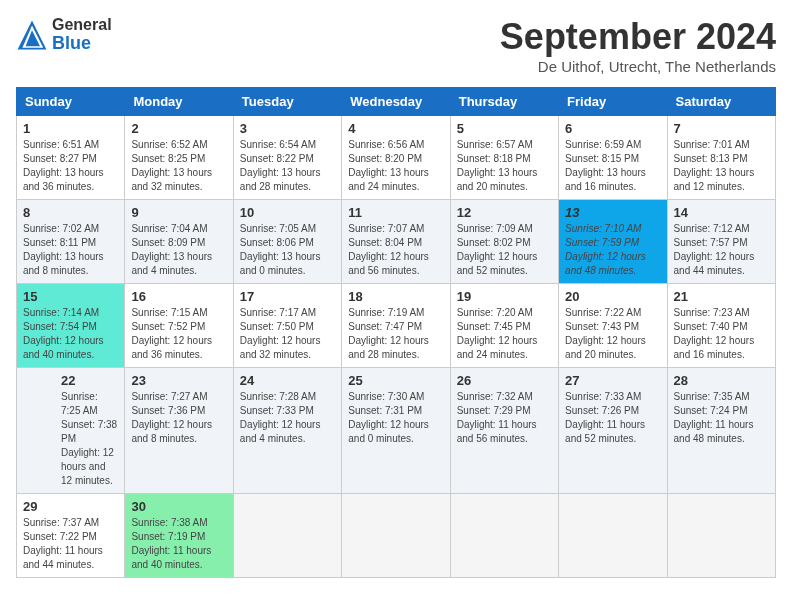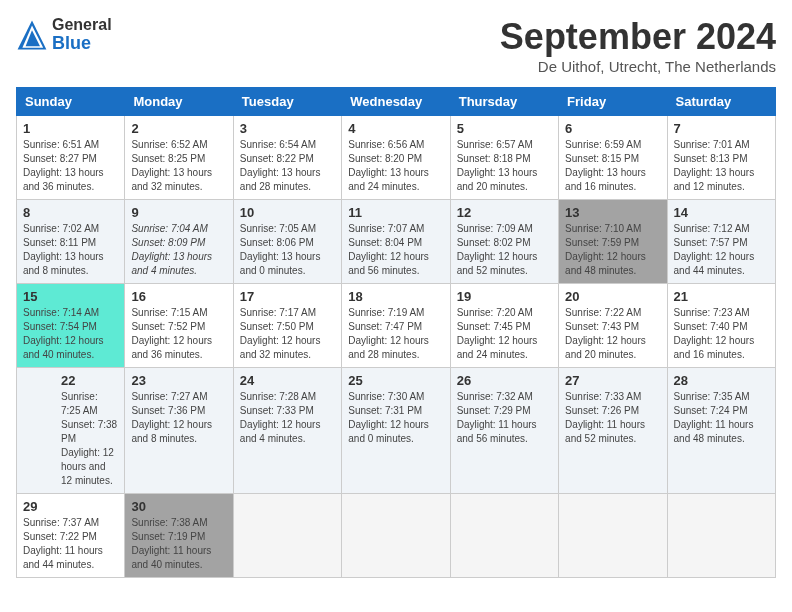--- a/index.html
+++ b/index.html
@@ -174,21 +174,21 @@
       </tr>
       <tr>
         <td style="background: rgb(240, 244, 248);">
           <span class="day-num">8</span>
           <div class="day-detail" style="white-space: pre-line;">Sunrise: 7:02 AM
 Sunset: 8:11 PM
 Daylight: 13 hours and 8 minutes.</div>
         </td>
         <td style="background: rgb(240, 244, 248);">
           <span class="day-num">9</span>
-          <div class="day-detail" style="white-space: pre-line; font-style: italic;">Sunrise: 7:04 AM
+          <div class="day-detail" style="white-space: pre-line;">Sunrise: 7:04 AM
 Sunset: 8:09 PM
 Daylight: 13 hours and 4 minutes.</div>
         </td>
         <td style="background: rgb(240, 244, 248);">
           <span class="day-num">10</span>
           <div class="day-detail" style="white-space: pre-line;">Sunrise: 7:05 AM
 Sunset: 8:06 PM
 Daylight: 13 hours and 0 minutes.</div>
         </td>
         <td style="background: rgb(240, 244, 248);">
@@ -196,21 +196,21 @@
           <div class="day-detail" style="white-space: pre-line;">Sunrise: 7:07 AM
 Sunset: 8:04 PM
 Daylight: 12 hours and 56 minutes.</div>
         </td>
         <td style="background: rgb(240, 244, 248);">
           <span class="day-num">12</span>
           <div class="day-detail" style="white-space: pre-line;">Sunrise: 7:09 AM
 Sunset: 8:02 PM
 Daylight: 12 hours and 52 minutes.</div>
         </td>
-        <td style="background: #a3a3a3;">
+        <td style="background: #0ea5e9; font-style: italic;">
           <span class="day-num">13</span>
           <div class="day-detail" style="white-space: pre-line;">Sunrise: 7:10 AM
 Sunset: 7:59 PM
 Daylight: 12 hours and 48 minutes.</div>
         </td>
         <td style="background: rgb(240, 244, 248);">
           <span class="day-num">14</span>
           <div class="day-detail" style="white-space: pre-line;">Sunrise: 7:12 AM
 Sunset: 7:57 PM
 Daylight: 12 hours and 44 minutes.</div>
@@ -304,21 +304,21 @@
 Daylight: 11 hours and 48 minutes.</div>
         </td>
       </tr>
       <tr>
         <td style="background: rgb(255, 255, 255);">
           <span class="day-num">29</span>
           <div class="day-detail" style="white-space: pre-line;">Sunrise: 7:37 AM
 Sunset: 7:22 PM
 Daylight: 11 hours and 44 minutes.</div>
         </td>
-        <td style="background: #a3a3a3;">
+        <td style="background: #86efac;">
           <span class="day-num">30</span>
           <div class="day-detail" style="white-space: pre-line;">Sunrise: 7:38 AM
 Sunset: 7:19 PM
 Daylight: 11 hours and 40 minutes.</div>
         </td>
         <td class="empty" style="background: rgb(245, 245, 245);"></td>
         <td class="empty" style="background: rgb(245, 245, 245);"></td>
         <td class="empty" style="background: rgb(245, 245, 245);"></td>
         <td class="empty" style="background: rgb(245, 245, 245);"></td>
         <td class="empty" style="background: rgb(245, 245, 245);"></td>

